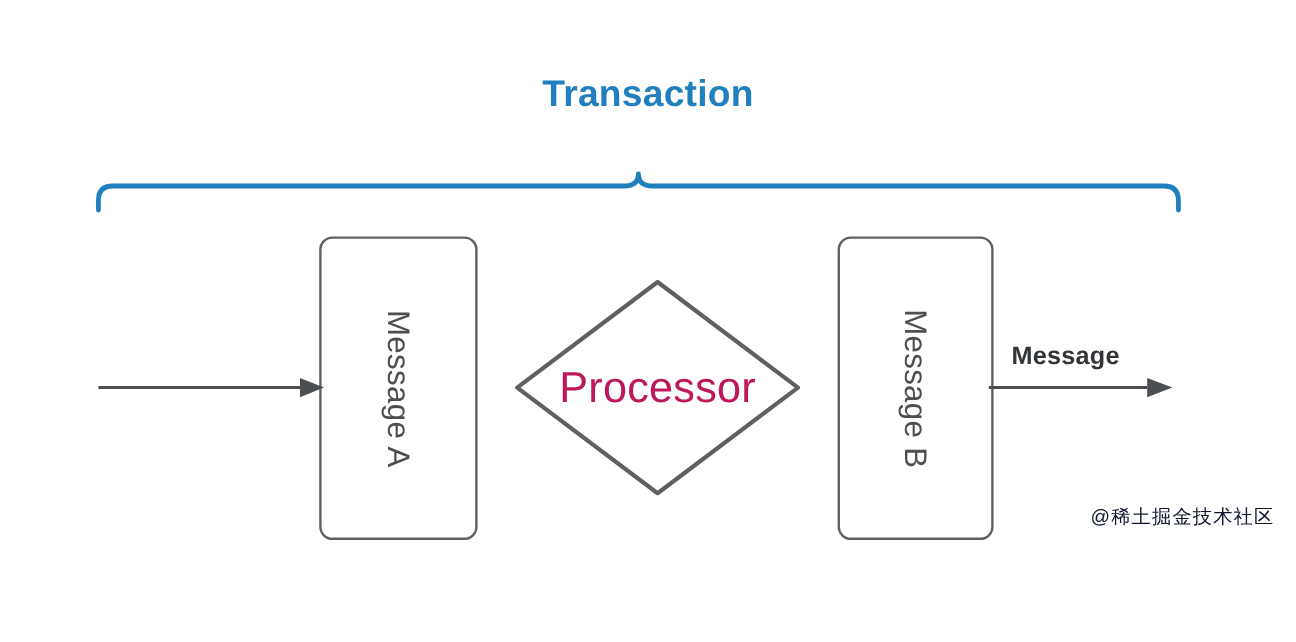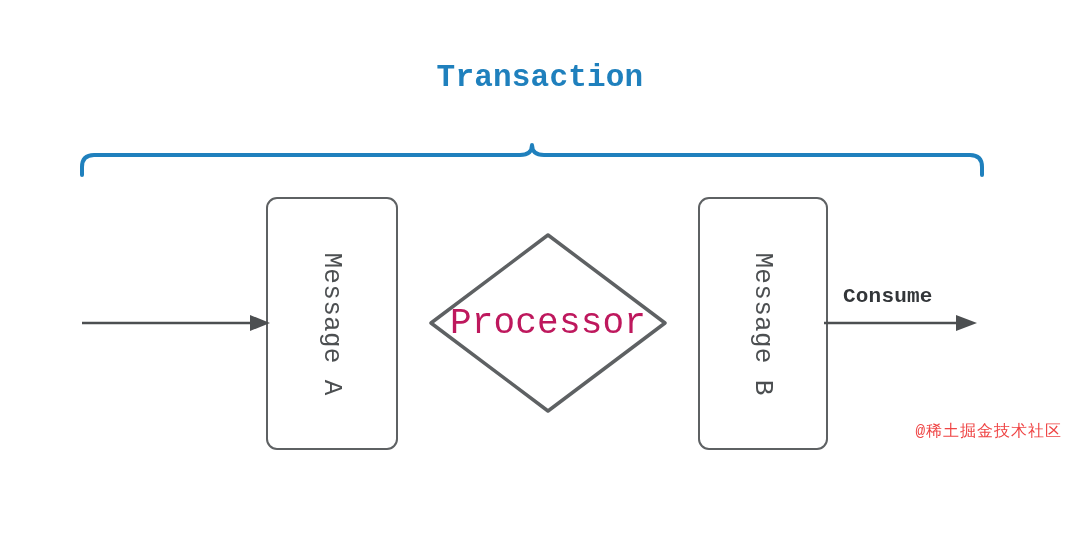--- a/index.html
+++ b/index.html
@@ -9,21 +9,20 @@
   }
   body {
     font-family: "Liberation Sans", sans-serif;
   }
   #canvas {
     position: relative;
     width: 1080px;
     height: 458px;
     background: #ffffff;
     overflow: hidden;
-    font-family: Liberation Mono, monospace;
   }
 
   
   #title {
     position: absolute;
     left: 0;
     top: 60px;
     width: 1080px;
     text-align: center;
     font-size: 31px;
@@ -103,21 +102,21 @@
   }
   #consume-label { left: 112px; top: 285px; }
   #produce-label { left: 843px; top: 285px; }
 
   
   #watermark {
     position: absolute;
     right: 18px;
     bottom: 16px;
     font-size: 16px;
-    color: #ef4444;
+    color: #0f172a;
     letter-spacing: 1px;
     user-select: none;
   }
 </style>
 </head>
 <body>
 
 <div id="canvas">
 
   <div id="title">Transaction</div>
@@ -141,17 +140,17 @@
 
   <svg class="arrow-svg" id="consume-arrow-svg" viewBox="0 0 192 30">
     <line x1="2" y1="15" x2="170" y2="15" stroke="#4c4f51" stroke-width="2.5"></line>
     <polygon points="170,7 190,15 170,23" fill="#4c4f51"></polygon>
   </svg>
 
   <svg class="arrow-svg" id="produce-arrow-svg" viewBox="0 0 158 30">
     <line x1="2" y1="15" x2="134" y2="15" stroke="#4c4f51" stroke-width="2.5"></line>
     <polygon points="134,7 155,15 134,23" fill="#4c4f51"></polygon>
   </svg>
-  <div class="arrow-label" id="produce-label">Consume</div>
+  <div class="arrow-label" id="produce-label">Message</div>
 
   <div id="watermark">@稀土掘金技术社区</div>
 
 </div>
 
 </body></html>

